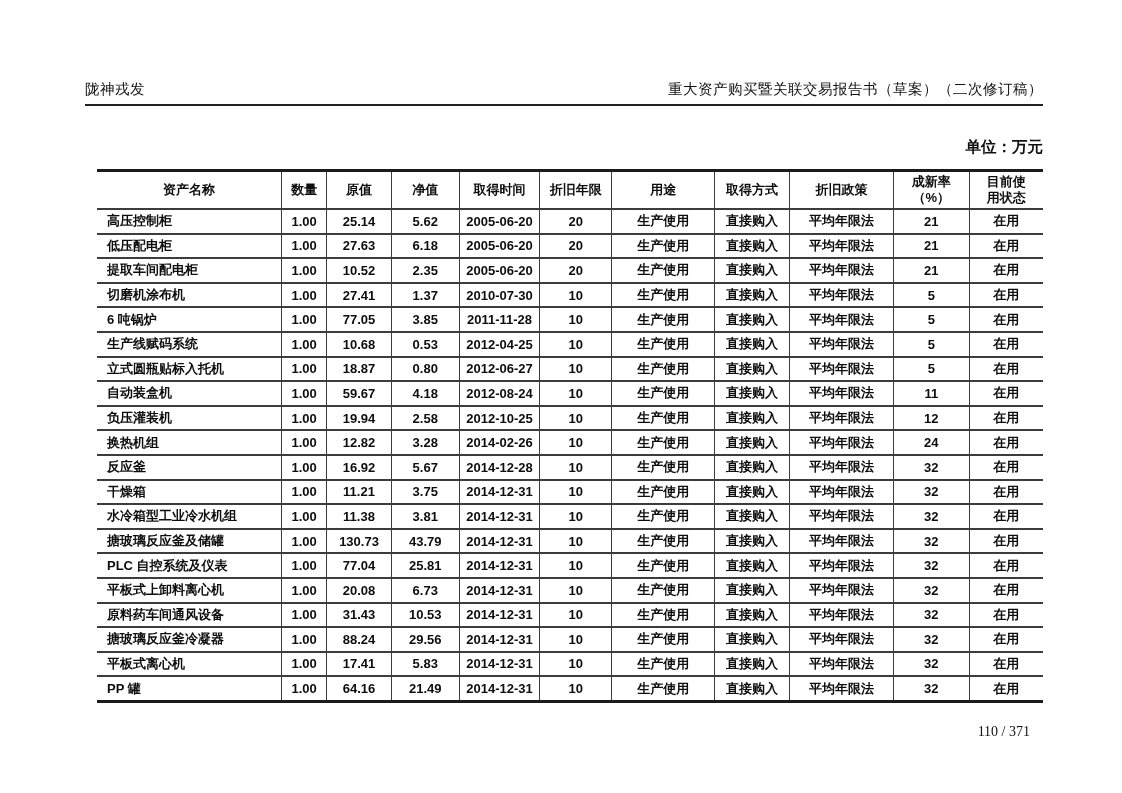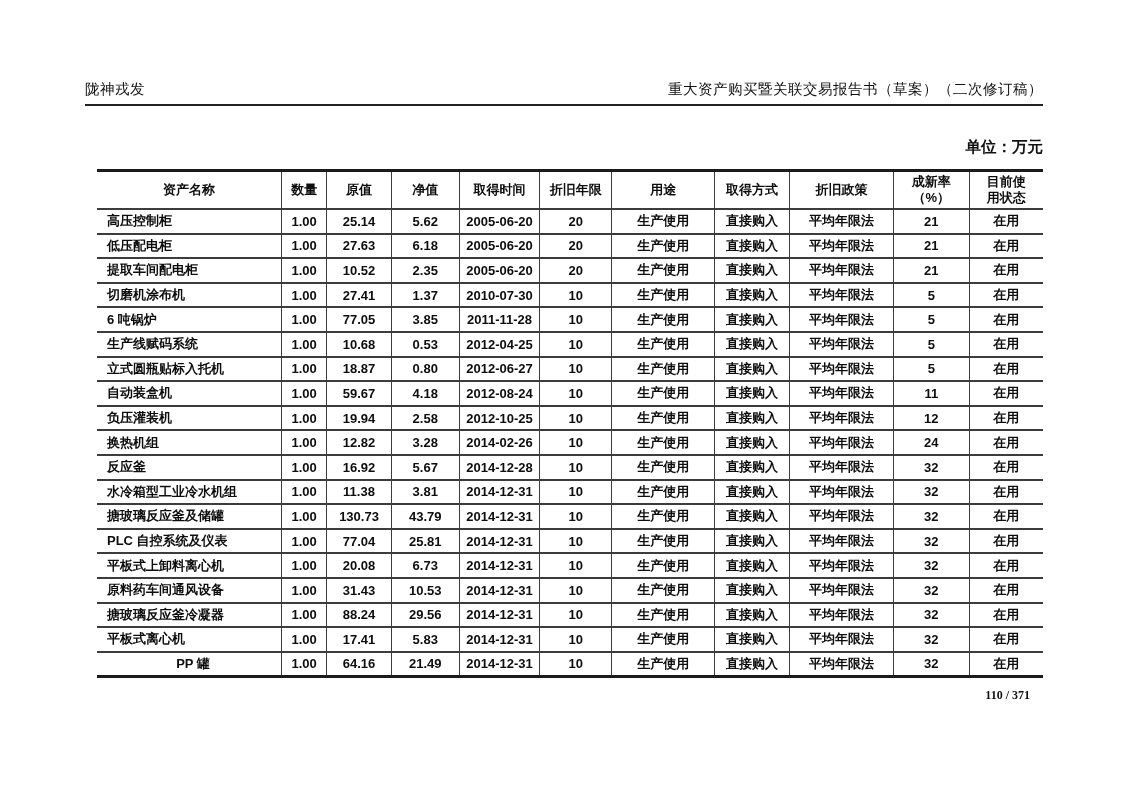--- a/index.html
+++ b/index.html
@@ -59,43 +59,43 @@
     white-space: nowrap;
   }
   .asset-table th {
     white-space: pre-line;
     line-height: 1.25;
     height: 34px;
     font-size: 13px;
   }
   .asset-table td { height: 20.6px; }
   .asset-table th:first-child, .asset-table td:first-child { border-left: none; }
-  .asset-table tr:last-child td { border-bottom: none; text-align: center; }
+  .asset-table tr:last-child td { border-bottom: none; }
   .asset-table td.cell-name {
     text-align: left;
     padding-left: 10px;
   }
   
   .col-name { width: 19.5%; }
   .col-qty { width: 4.8%; }
   .col-original { width: 6.8%; }
   .col-net { width: 7.2%; }
   .col-date { width: 8.5%; }
   .col-years { width: 7.6%; }
   .col-usage { width: 10.9%; }
   .col-method { width: 7.9%; }
   .col-policy { width: 11.0%; }
   .col-rate { width: 8.0%; }
   .col-status { width: 7.8%; }
   .page-footer {
     text-align: right;
     padding-right: 13px;
-    margin-top: 10px;
-    font-weight: bold;
-    font-size: 12px;
+    margin-top: 21px;
+    font-weight: normal;
+    font-size: 14px;
     font-family: "Liberation Serif", serif;
   }
 </style>
 </head>
 <body>
 
 <div class="page">
 
   <div class="doc-header">
     <span>陇神戎发</span>
@@ -273,20 +273,33 @@
           <td class="cell-net">5.67</td>
           <td class="cell-date">2014-12-28</td>
           <td class="cell-years">10</td>
           <td class="cell-usage">生产使用</td>
           <td class="cell-method">直接购入</td>
           <td class="cell-policy">平均年限法</td>
           <td class="cell-rate">32</td>
           <td class="cell-status">在用</td>
         </tr>
         <tr>
+          <td class="cell-name">干燥箱</td>
+          <td class="cell-qty">1.00</td>
+          <td class="cell-original">11.21</td>
+          <td class="cell-net">3.75</td>
+          <td class="cell-date">2014-12-31</td>
+          <td class="cell-years">10</td>
+          <td class="cell-usage">生产使用</td>
+          <td class="cell-method">直接购入</td>
+          <td class="cell-policy">平均年限法</td>
+          <td class="cell-rate">32</td>
+          <td class="cell-status">在用</td>
+        </tr>
+        <tr>
           <td class="cell-name">水冷箱型工业冷水机组</td>
           <td class="cell-qty">1.00</td>
           <td class="cell-original">11.38</td>
           <td class="cell-net">3.81</td>
           <td class="cell-date">2014-12-31</td>
           <td class="cell-years">10</td>
           <td class="cell-usage">生产使用</td>
           <td class="cell-method">直接购入</td>
           <td class="cell-policy">平均年限法</td>
           <td class="cell-rate">32</td>

